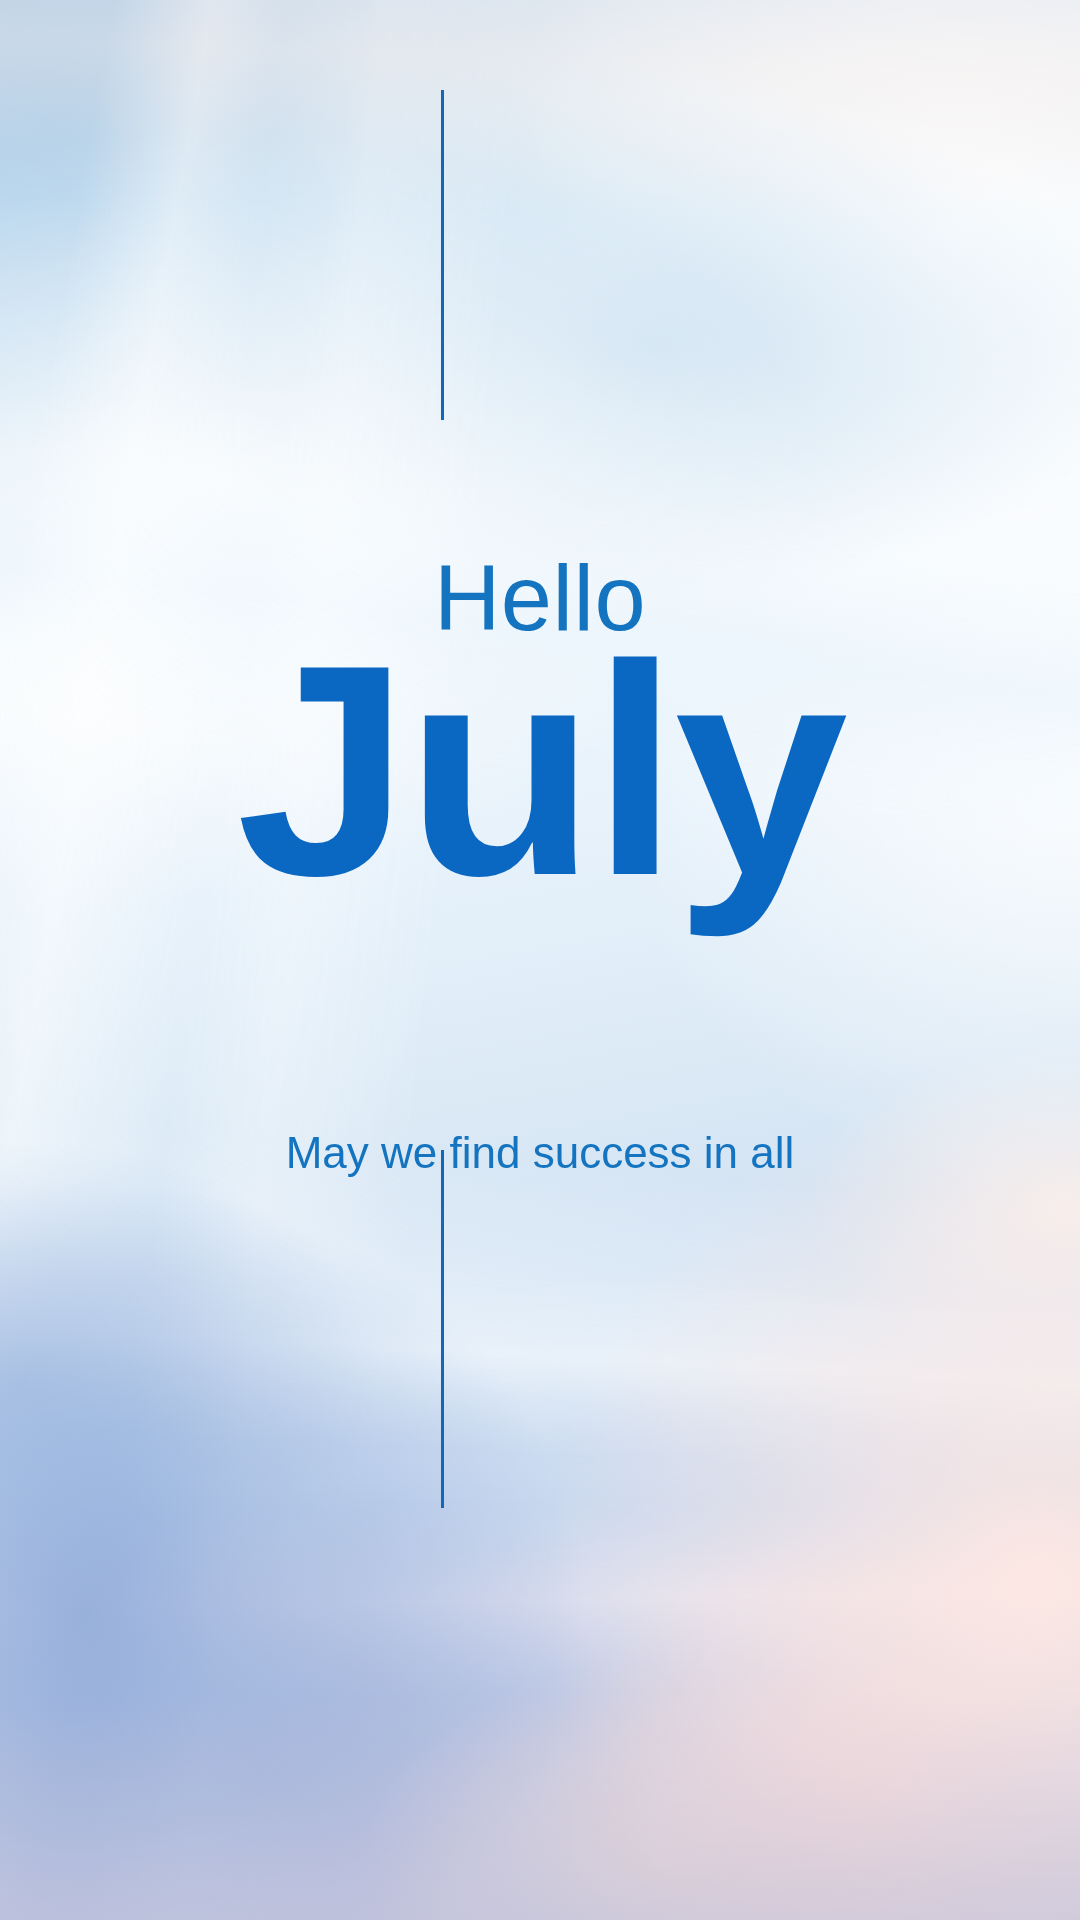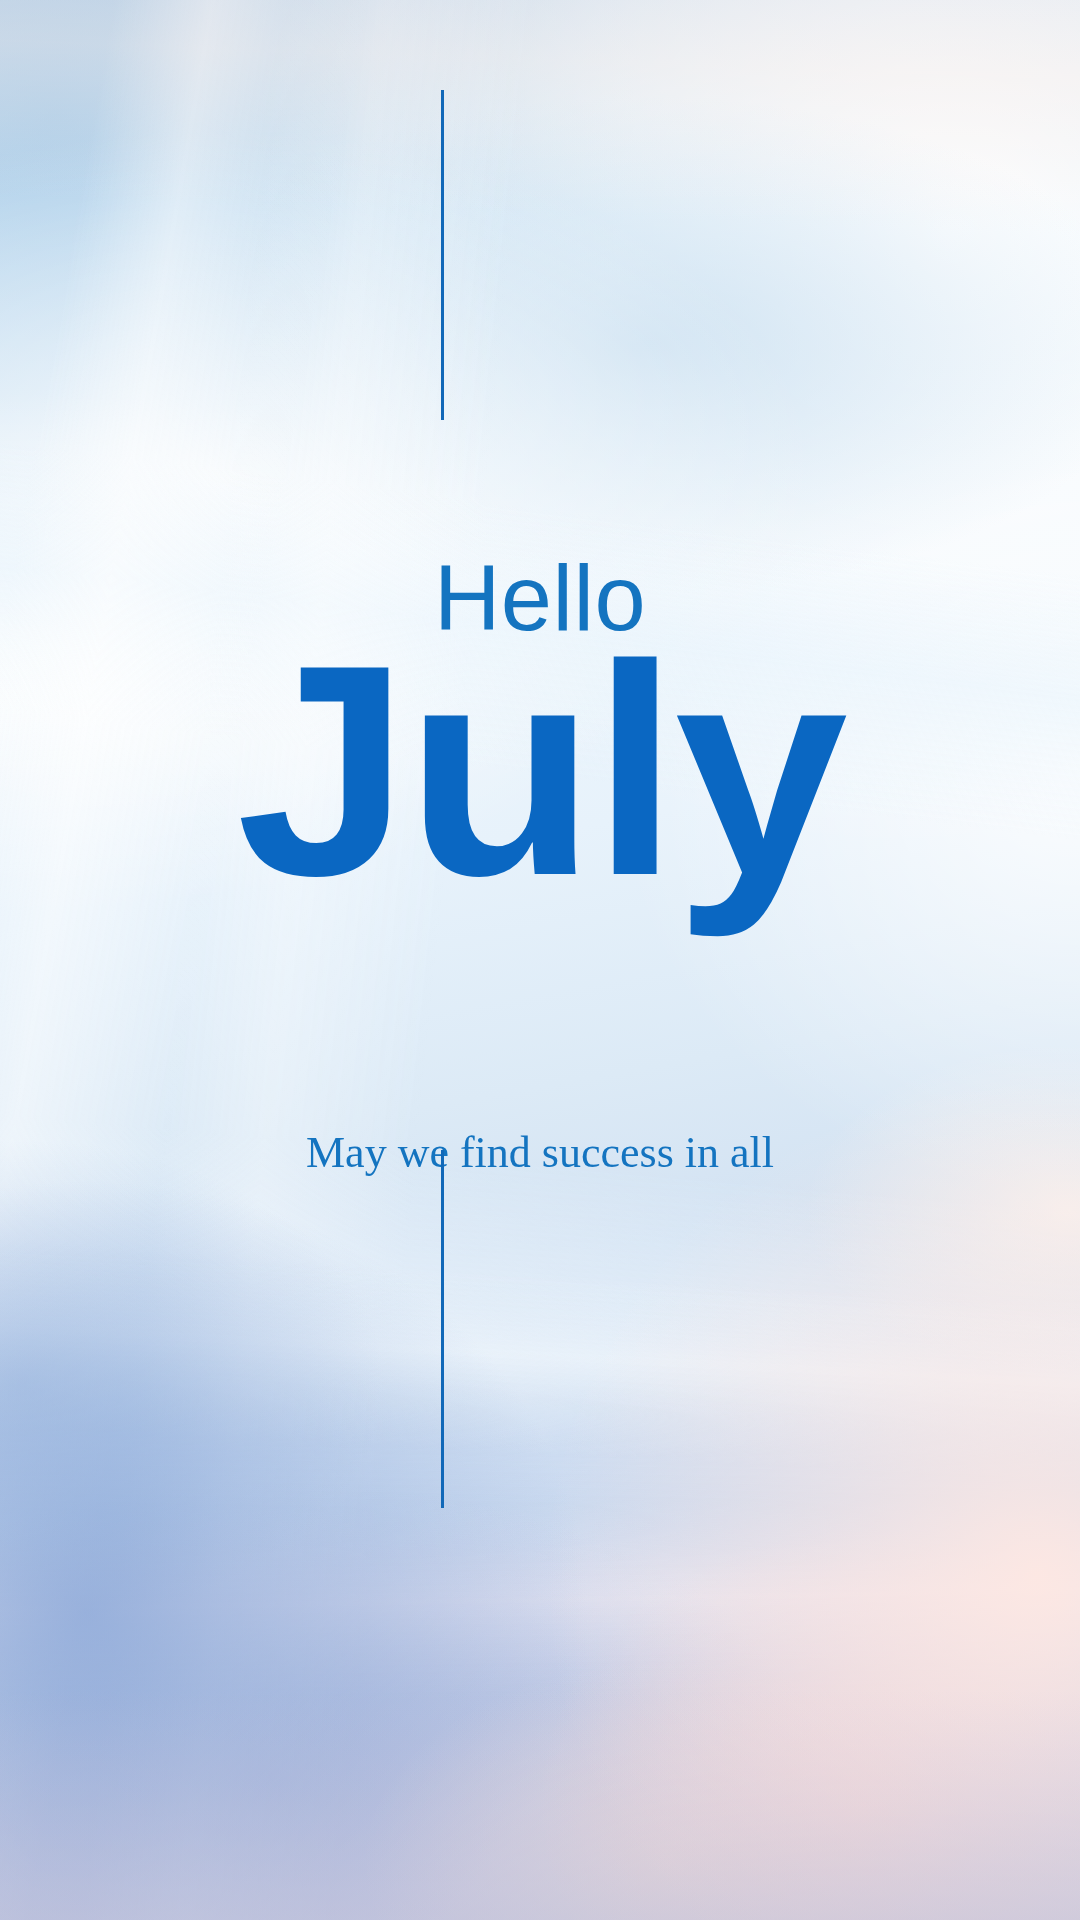--- a/index.html
+++ b/index.html
@@ -132,21 +132,20 @@
     position: absolute;
     top: 1128px;
     left: 50%;
     transform: translateX(-50%);
     width: 640px;
     text-align: center;
     font-size: 44px;
     font-weight: 400;
     line-height: 1.12;
     color: #1474c0;
-    font-family: Liberation Serif, serif;
   }
   .subtitle .line { display: block; }
 </style>
 </head>
 <body>
 
 <div id="poster">
 
   <div class="sky-layer sky-base"></div>
   <div class="sky-layer sky-b1"></div>

